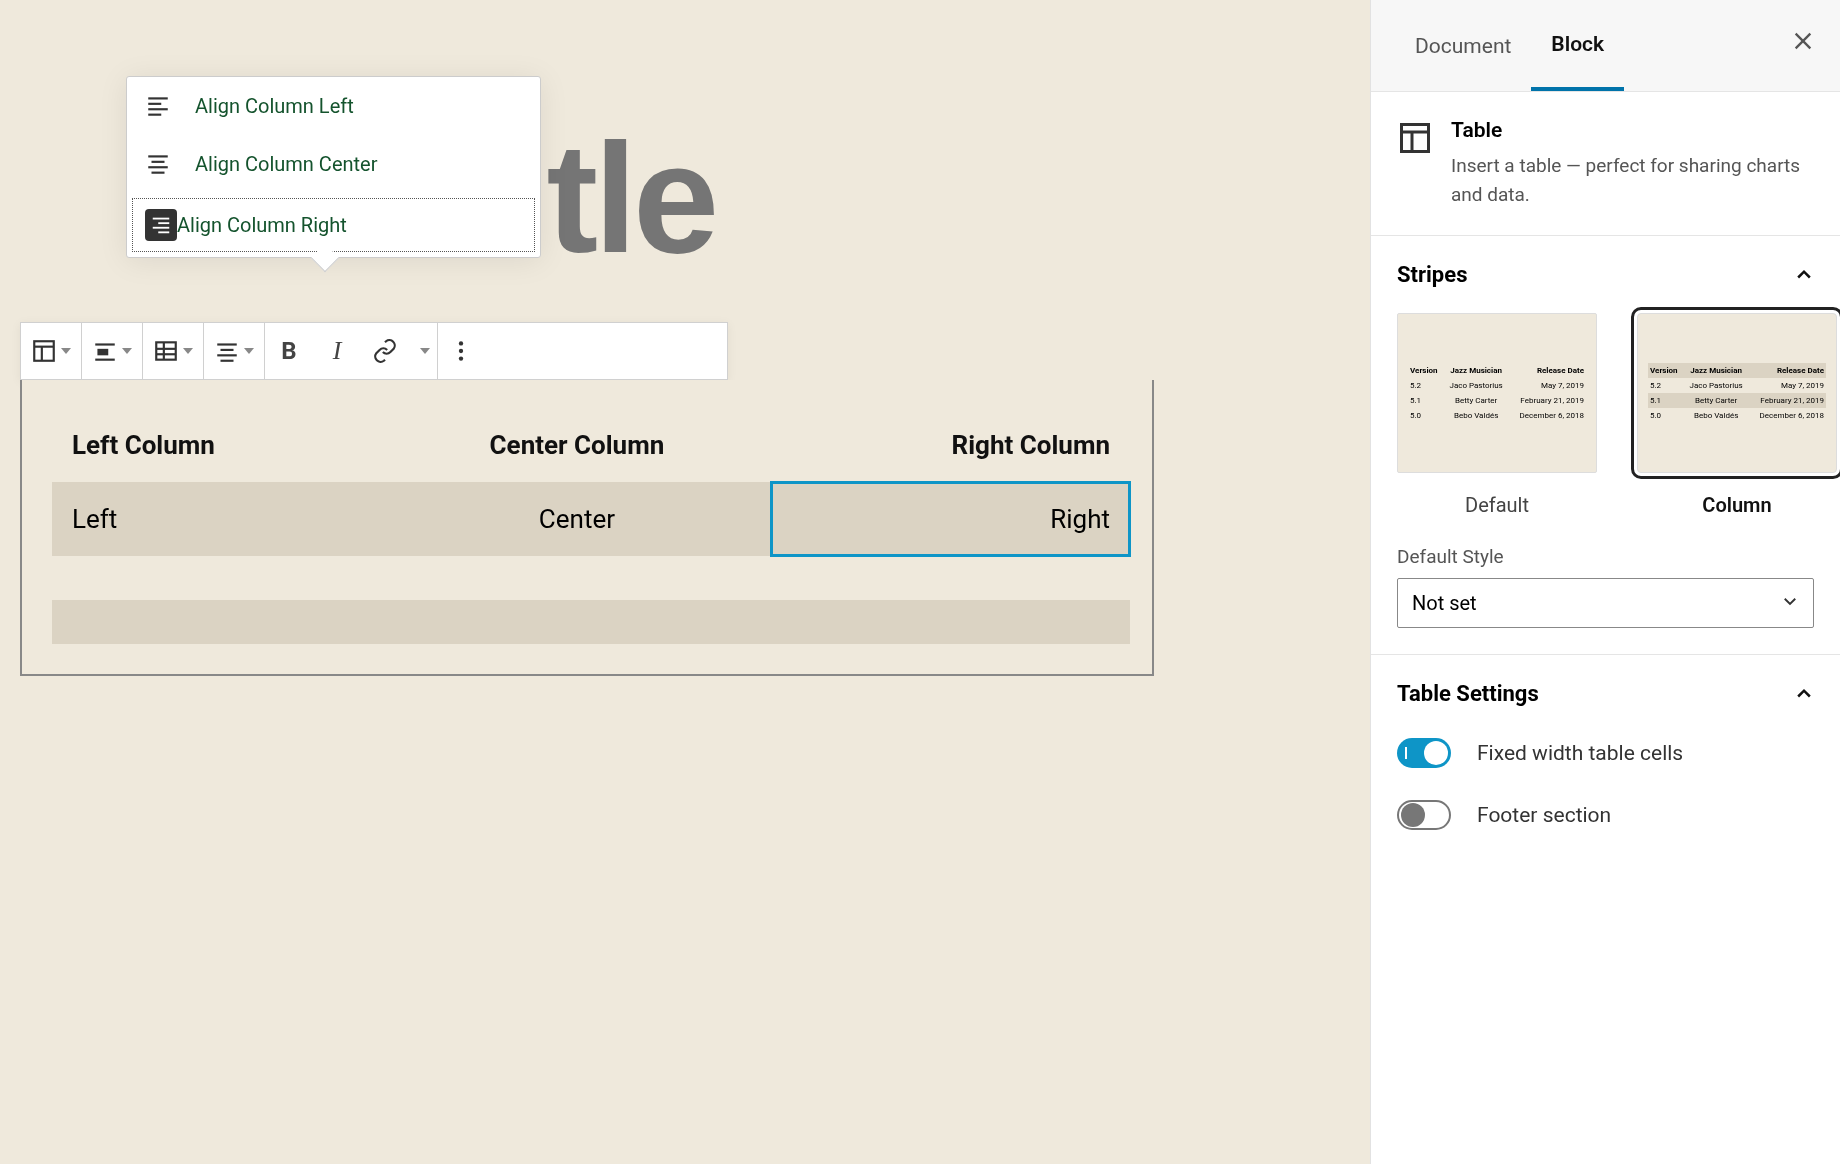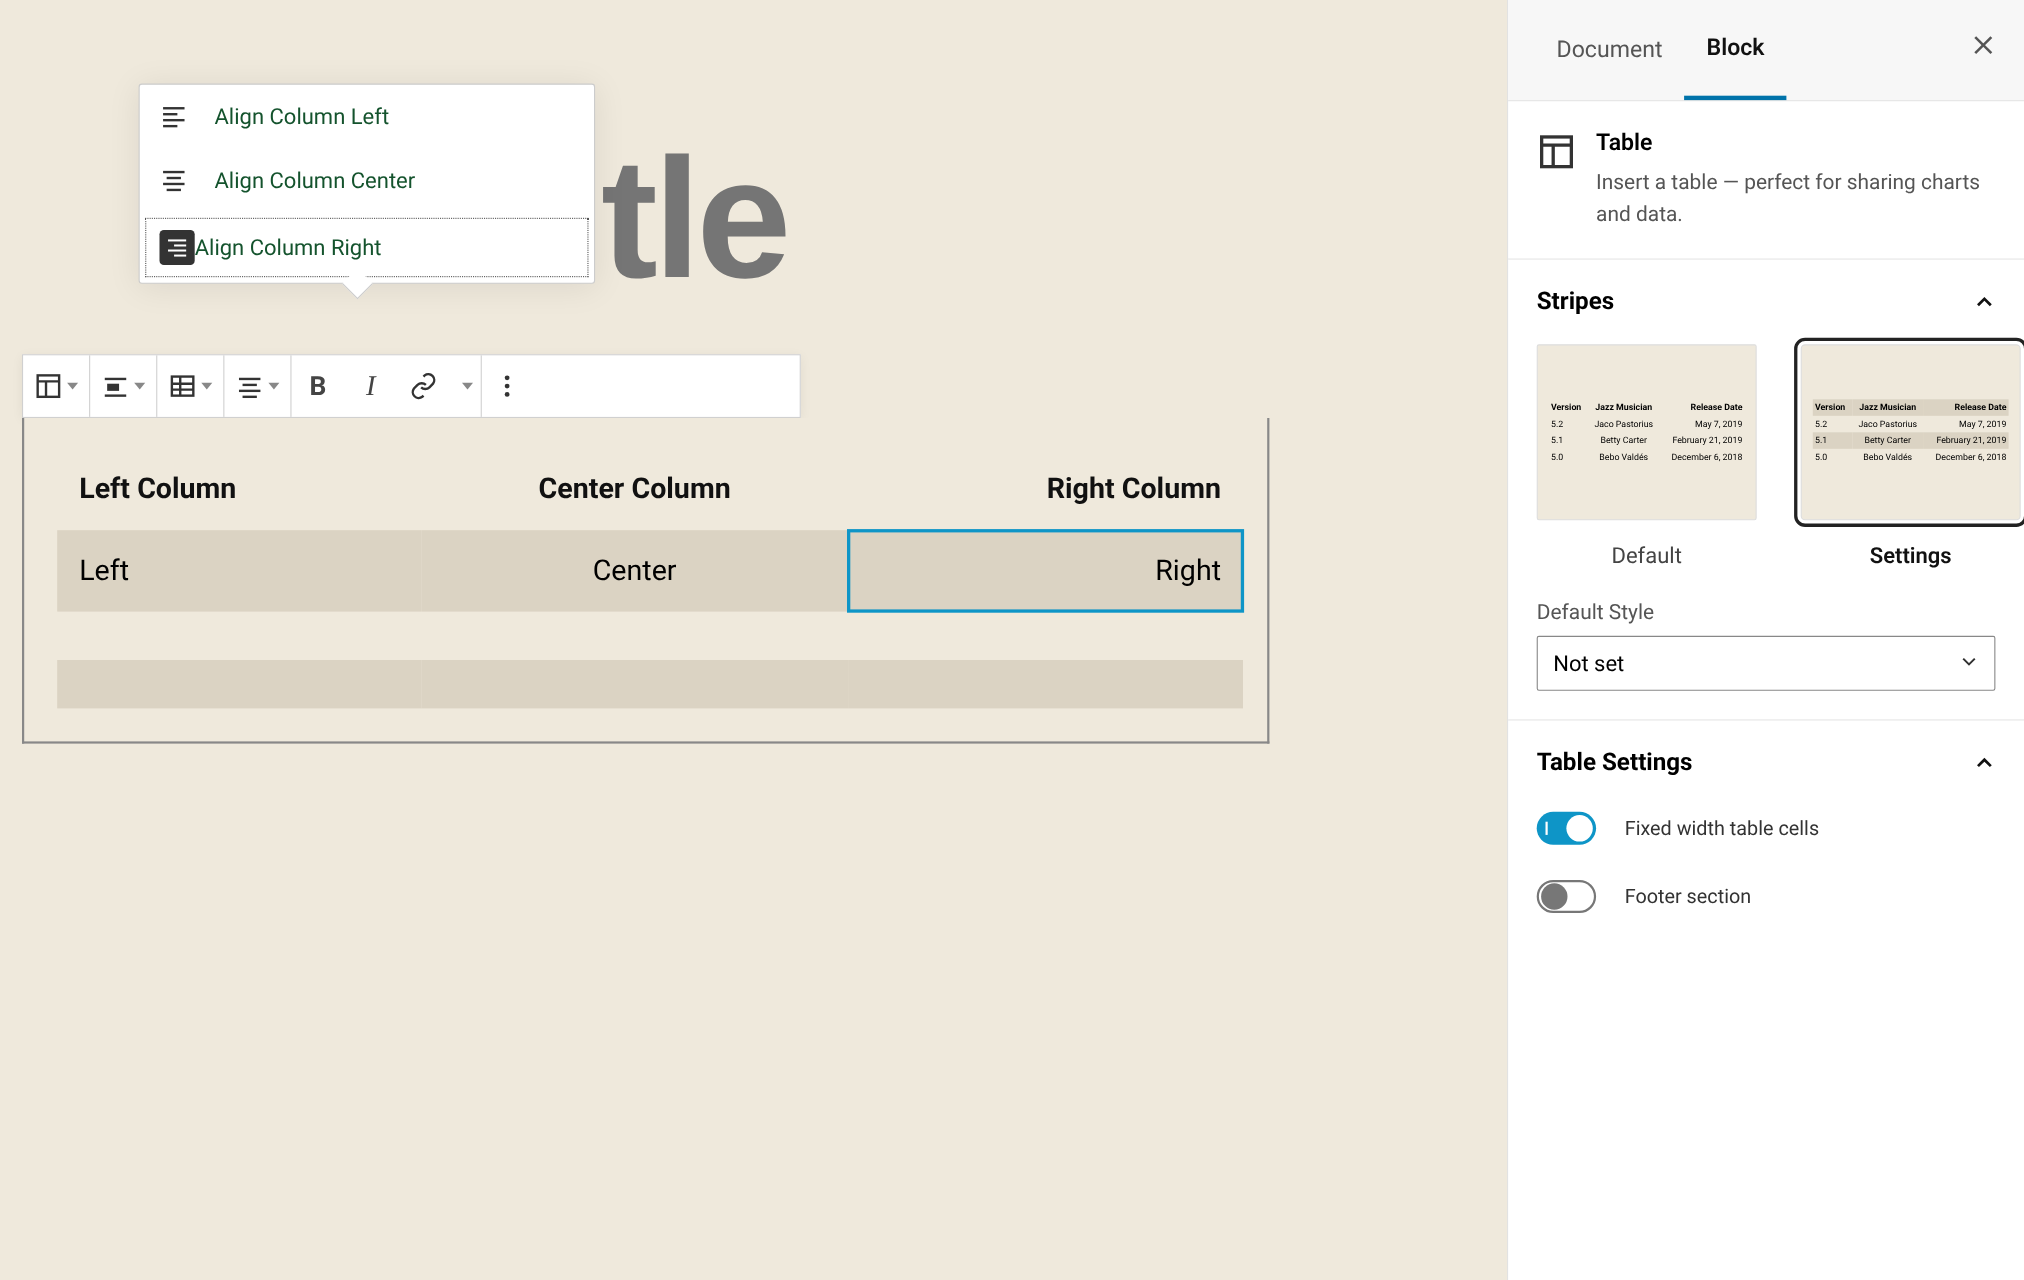--- a/index.html
+++ b/index.html
@@ -206,21 +206,21 @@
   .toggle.on{background:#0e95c7;}
   .toggle.off{background:#fff;border:2px solid #777;}
   .toggle .knob{
     position:absolute;top:3px;width:24px;height:24px;border-radius:50%;background:#fff;
   }
   .toggle.on .knob{right:3px;}
   .toggle.off .knob{left:2px;top:1px;background:#777;}
   .toggle.on::before{
     content:"";position:absolute;left:8px;top:9px;width:2px;height:12px;background:#fff;
   }
-  .toggle-label{font-size:18px;color:#333;}
+  .toggle-label{font-size:21px;color:#333;}
 
   .side-section.settings{border-bottom:none;}
 </style>
 </head>
 <body>
 
 <div class="editor">
   <div class="big-title">title</div>
 
   <div class="dropdown">
@@ -453,21 +453,21 @@
                   <td class="c3">February 21, 2019</td>
                 </tr>
               <tr>
                   <td class="c1">5.0</td>
                   <td class="c2">Bebo Valdés</td>
                   <td class="c3">December 6, 2018</td>
                 </tr>
             </tbody>
           </table>
         </div>
-        <div class="style-label">Settings</div>
+        <div class="style-label">Column</div>
       </div>
     </div>
 
     <div class="field-label">Default Style</div>
     <div class="select-box">
       <span>Not set</span>
       <span>
         <svg width="18" height="18" viewBox="0 0 24 24" fill="none" stroke="#333" stroke-width="2.5">
             <polyline points="5 9 12 16 19 9"></polyline>
           </svg>

